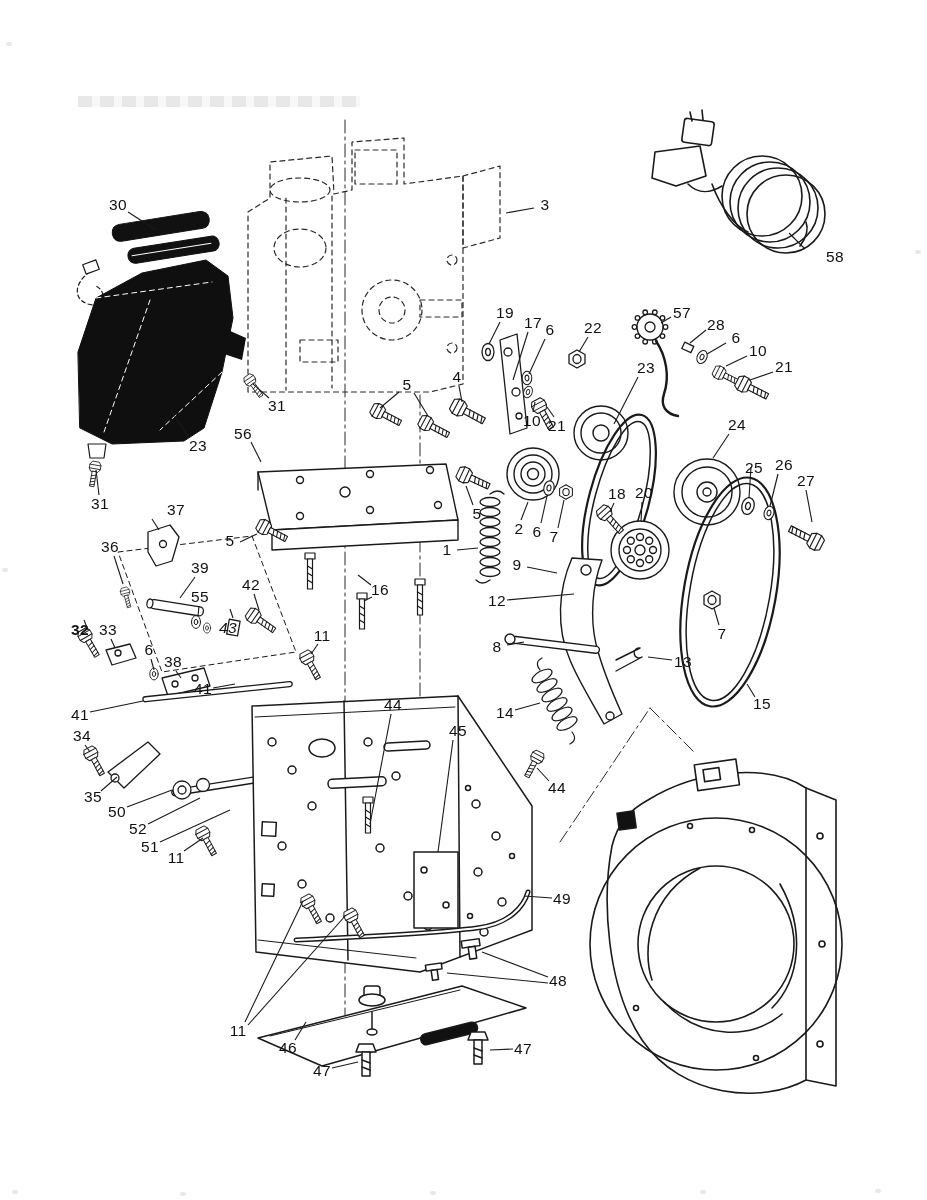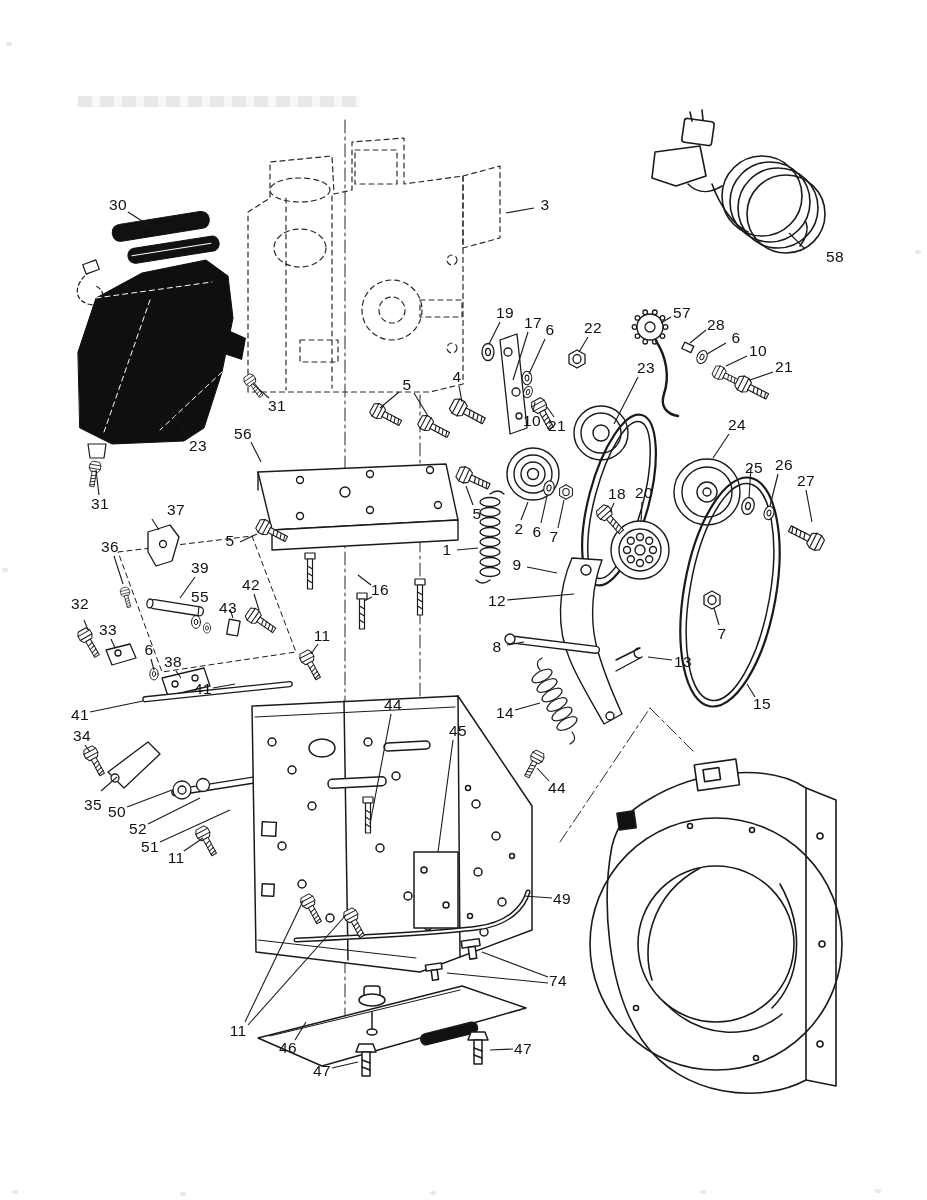--- a/index.html
+++ b/index.html
@@ -498,43 +498,43 @@
       <div class="callout" style="left: 537px; top: 532px;">6</div>
       <div class="callout" style="left: 554px; top: 537px;">7</div>
       <div class="callout" style="left: 617px; top: 494px;">18</div>
       <div class="callout" style="left: 644px; top: 493px;">20</div>
       <div class="callout" style="left: 447px; top: 550px;">1</div>
       <div class="callout" style="left: 517px; top: 565px;">9</div>
       <div class="callout" style="left: 200px; top: 568px;">39</div>
       <div class="callout" style="left: 251px; top: 585px;">42</div>
       <div class="callout" style="left: 380px; top: 590px;">16</div>
       <div class="callout" style="left: 200px; top: 597px;">55</div>
-      <div class="callout" style="left: 228px; top: 608px;">43</div>
+      <div class="callout" style="left: 228px; top: 628px; font-style: italic;">43</div>
       <div class="callout" style="left: 497px; top: 601px;">12</div>
-      <div class="callout" style="left: 80px; top: 604px;">32</div>
+      <div class="callout" style="left: 80px; top: 630px; font-weight: bold;">32</div>
       <div class="callout" style="left: 108px; top: 630px;">33</div>
       <div class="callout" style="left: 322px; top: 636px;">11</div>
       <div class="callout" style="left: 722px; top: 634px;">7</div>
       <div class="callout" style="left: 497px; top: 647px;">8</div>
       <div class="callout" style="left: 149px; top: 650px;">6</div>
       <div class="callout" style="left: 683px; top: 662px;">13</div>
       <div class="callout" style="left: 173px; top: 662px;">38</div>
       <div class="callout" style="left: 203px; top: 689px;">41</div>
       <div class="callout" style="left: 505px; top: 713px;">14</div>
       <div class="callout" style="left: 762px; top: 704px;">15</div>
       <div class="callout" style="left: 80px; top: 715px;">41</div>
       <div class="callout" style="left: 393px; top: 705px;">44</div>
       <div class="callout" style="left: 458px; top: 731px;">45</div>
       <div class="callout" style="left: 82px; top: 736px;">34</div>
-      <div class="callout" style="left: 93px; top: 797px; margin-top: 8px;">35</div>
+      <div class="callout" style="left: 93px; top: 797px;">35</div>
       <div class="callout" style="left: 117px; top: 812px;">50</div>
       <div class="callout" style="left: 557px; top: 788px;">44</div>
       <div class="callout" style="left: 138px; top: 829px;">52</div>
       <div class="callout" style="left: 150px; top: 847px;">51</div>
       <div class="callout" style="left: 176px; top: 858px;">11</div>
       <div class="callout" style="left: 562px; top: 899px;">49</div>
-      <div class="callout" style="left: 558px; top: 981px;">74</div>
+      <div class="callout" style="left: 558px; top: 981px;">48</div>
       <div class="callout" style="left: 238px; top: 1031px;">11</div>
       <div class="callout" style="left: 288px; top: 1048px;">46</div>
       <div class="callout" style="left: 322px; top: 1071px;">47</div>
       <div class="callout" style="left: 523px; top: 1049px;">47</div>
     </div>
 </div>
 
 </body></html>

